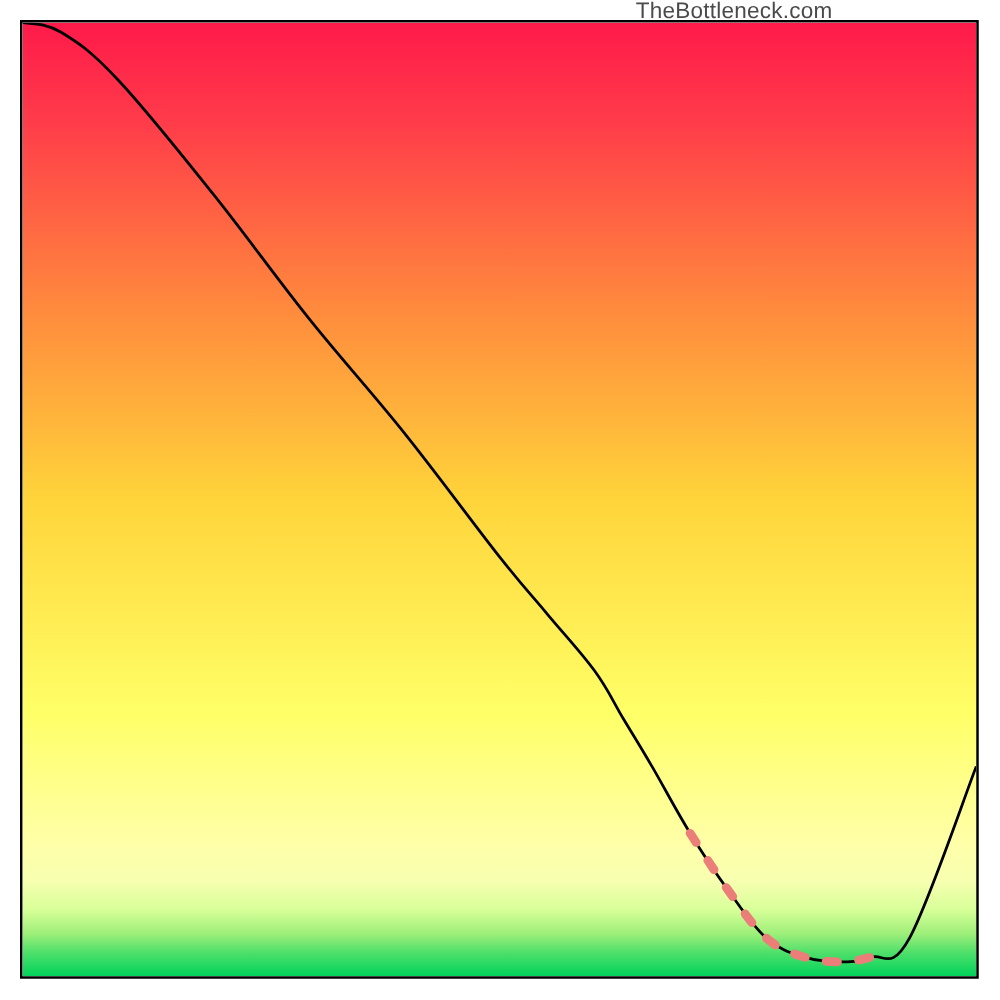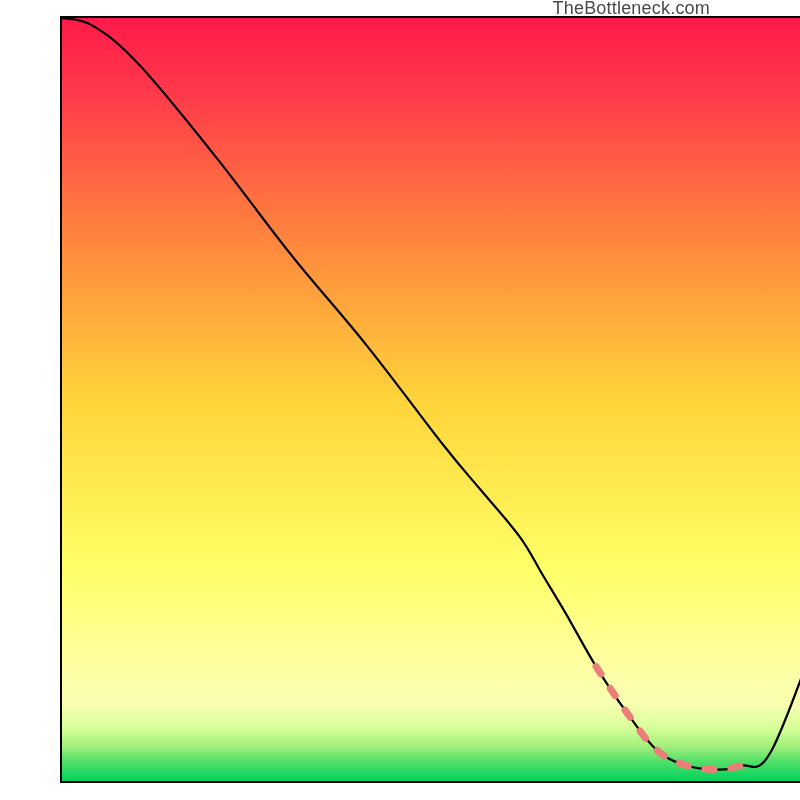--- a/index.html
+++ b/index.html
@@ -7,21 +7,20 @@
     padding: 0;
     width: 800px;
     height: 800px;
     overflow: hidden;
     background: #ffffff;
   }
   .stage {
     position: relative;
     width: 680px;
     height: 800px;
-    margin-left: 44px;
   }
   .inner-frame {
     position: absolute;
     left: 16px;
     top: 16px;
     width: 767px;
     height: 767px;
     border: 2px solid #000;
     box-sizing: border-box;
     overflow: hidden;

